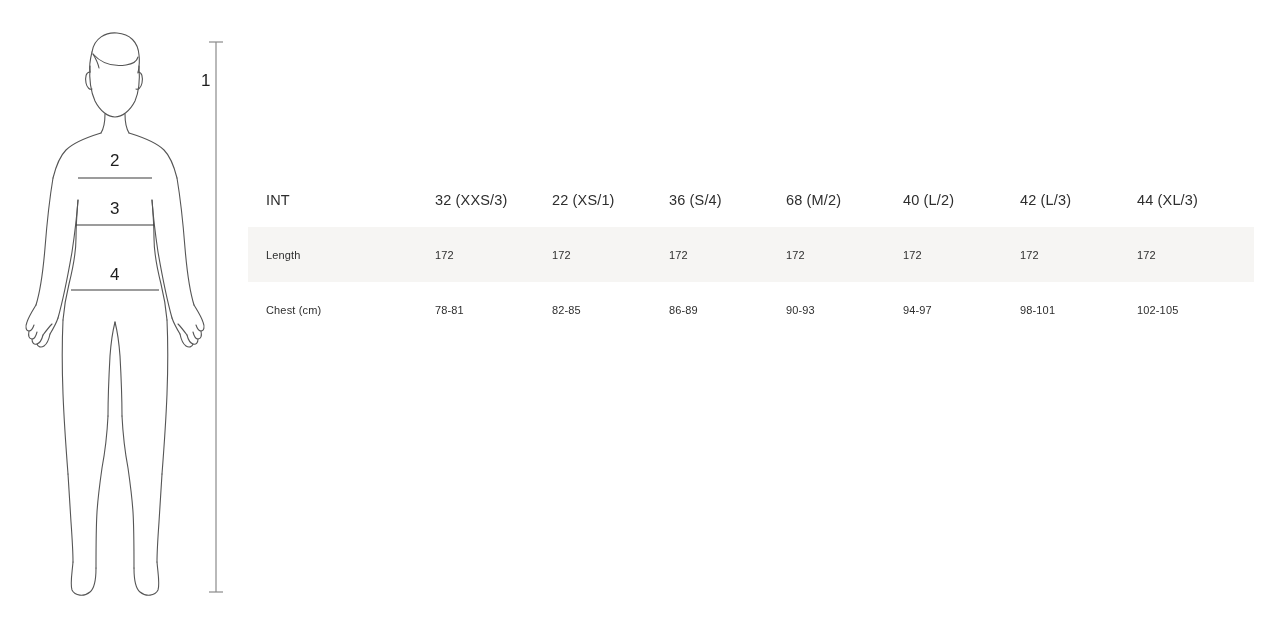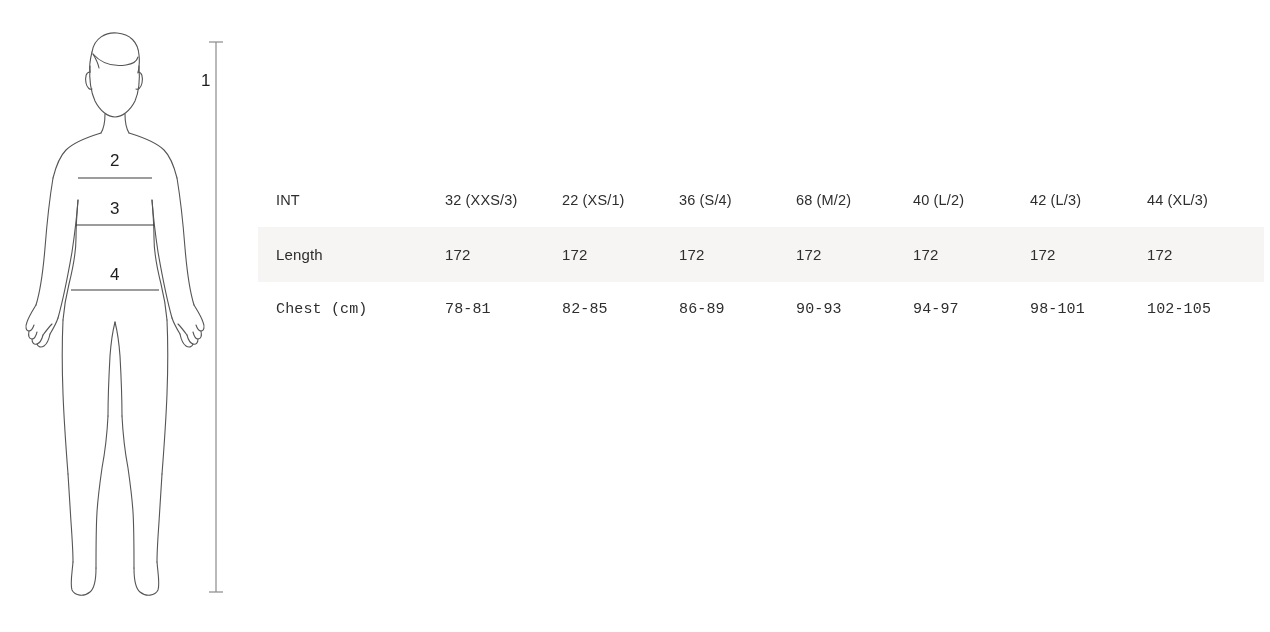--- a/index.html
+++ b/index.html
@@ -50,42 +50,42 @@
     user-select: none;
   }
   #fig-num-1 { left: 201px; top: 72px; }
   #fig-num-2 { left: 110px; top: 152px; }
   #fig-num-3 { left: 110px; top: 200px; }
   #fig-num-4 { left: 110px; top: 266px; }
 
   
   #size-table {
     position: absolute;
-    left: 258px;
+    left: 248px;
     top: 172px;
     width: 986px;
     border-collapse: collapse;
     table-layout: fixed;
   }
   #size-table tr { height: 55px; }
   #size-table th,
   #size-table td {
     text-align: left;
     vertical-align: middle;
     font-weight: normal;
-    font-size: 15px;
+    font-size: 11px;
     color: #2e2e2e;
     letter-spacing: 0.15px;
     padding: 0;
     border: none;
   }
   #size-table .col-label { width: 169px; padding-left: 18px; }
   #size-table .col-size  { width: 117px; }
   #size-table tbody tr.shaded { background: #f6f5f3; }
-  #size-table tbody tr.plain  { background: #ffffff; font-family: Liberation Mono, monospace; }
+  #size-table tbody tr.plain  { background: #ffffff; }
   #size-table thead tr       { background: #ffffff; }
   #size-table thead th       { font-size: 14.5px; color: #2e2e2e; }
 </style>
 </head>
 <body>
 
 <div id="page">
 
   <div id="figure-panel">
 

